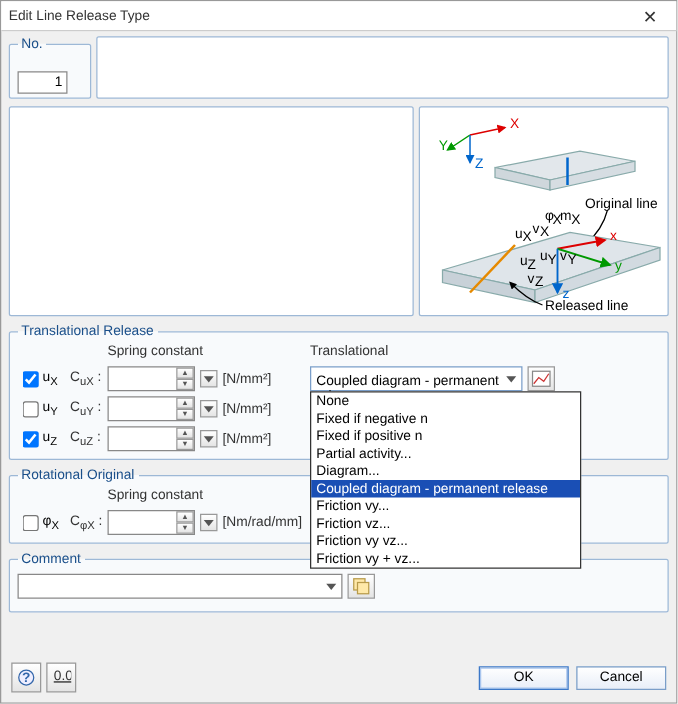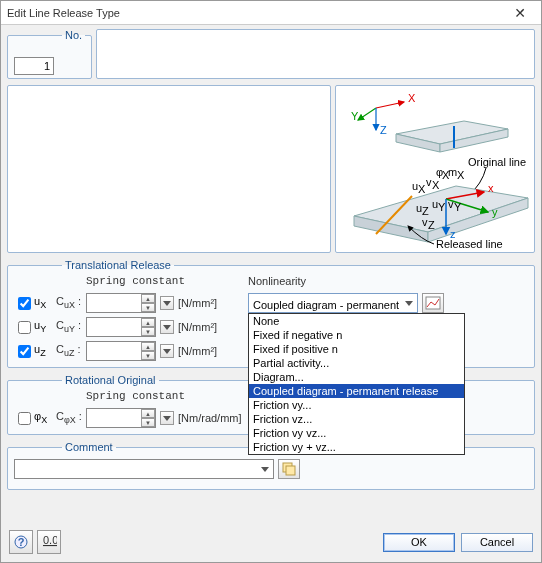--- a/index.html
+++ b/index.html
@@ -5,21 +5,21 @@
   * { box-sizing: border-box; font-family: "Segoe UI", Tahoma, sans-serif; font-size: 11px; }
   body { margin: 0; background: #fff; }
   .window { width: 542px; height: 563px; border: 1px solid #999; background: #f0f0f0; position: relative; }
   .titlebar { height: 24px; background: #fff; border-bottom: 1px solid #ccc; display: flex; align-items: center; padding: 0 6px; }
   .titlebar .title { flex: 1; color: #333; }
   .titlebar .close { width: 30px; height: 20px; display: flex; align-items: center; justify-content: center; color: #333; cursor: pointer; font-size: 14px; }
 
   .body-area { padding: 4px 6px 6px 6px; }
   .top-row { display: flex; gap: 4px; }
   fieldset { border: 1px solid #9db8d6; border-radius: 2px; background: #f8fafc; margin: 0 0 6px 0; padding: 4px 6px 6px 6px; }
-  fieldset > legend { color: #1a4f8a; padding: 0 3px; margin-left: 48px; }
+  fieldset > legend { color: #1a4f8a; padding: 0 3px; }
   .no-box { width: 66px; height: 50px; }
   .no-input { width: 40px; height: 18px; text-align: right; border: 1px solid #888; background: #fff; padding: 1px 3px; margin-top: 12px; }
   .desc-box { flex: 1; height: 50px; border: 1px solid #9db8d6; border-radius: 2px; background: #fff; padding: 4px; }
 
   .mid-row { display: flex; gap: 4px; }
   .blank-panel { flex: 1; height: 168px; border: 1px solid #9db8d6; border-radius: 2px; background: #fff; }
   .diagram-panel { width: 200px; height: 168px; border: 1px solid #9db8d6; border-radius: 2px; background: #fff; }
   .diagram-panel svg { display: block; }
 
   .rel-grid { display: grid; grid-template-columns: 16px 18px 26px 70px 14px 66px 1fr; align-items: center; row-gap: 4px; column-gap: 4px; }
@@ -28,21 +28,21 @@
   .sub { font-size: 9px; vertical-align: sub; }
   .clab { color: #333; }
   .spin-wrap { position: relative; width: 70px; height: 20px; }
   .spin-input { width: 100%; height: 100%; border: 1px solid #888; background: #fff; padding: 1px 16px 1px 3px; }
   .spin-btns { position: absolute; right: 1px; top: 1px; width: 14px; height: 18px; display: flex; flex-direction: column; }
   .spin-btns button { flex:1; border: 1px solid #999; background: linear-gradient(#fff,#e4e4e4); padding: 0; font-size: 6px; line-height: 6px; color: #555; cursor: pointer; }
   .unit { color: #333; white-space: nowrap; }
   .gear { width: 14px; height: 14px; display: inline-flex; align-items: center; justify-content: center; background: linear-gradient(#fff,#e4e4e4); border: 1px solid #999; cursor: pointer; }
   .gear svg { width: 10px; height: 10px; }
 
-  .head-spring { grid-column: 4 / span 3; color: #333; padding-bottom: 2px; font-family: Liberation Mono, monospace; }
+  .head-spring { grid-column: 4 / span 3; color: #333; padding-bottom: 2px; }
   .head-nl { color: #333; padding-bottom: 2px; }
 
   .nl-wrap { display: flex; align-items: center; gap: 4px; position: relative; }
   .nl-select { width: 170px; height: 20px; border: 1px solid #7a9ec9; background: #fff; display: flex; align-items: center; padding: 16px 16px 0 4px; position: relative; cursor: pointer; }
   .nl-select::after { content: ""; position: absolute; right: 4px; top: 7px; border-left: 4px solid transparent; border-right: 4px solid transparent; border-top: 5px solid #555; }
   .nl-icon { width: 22px; height: 20px; border: 1px solid #999; background: linear-gradient(#fff,#e4e4e4); display: flex; align-items: center; justify-content: center; cursor: pointer; }
   .nl-icon svg { width: 16px; height: 14px; }
   .nl-dropdown { position: absolute; top: 20px; left: 0; width: 217px; background: #fff; border: 1px solid #333; z-index: 50; }
   .nl-dropdown .opt { padding: 1px 4px; cursor: pointer; white-space: nowrap; }
   .nl-dropdown .opt.sel { background: #1A4FB5; color: #fff; }
@@ -146,21 +146,21 @@
       </div>
     </div>
 
     <fieldset>
       <legend>Translational Release</legend>
       <div class="rel-grid">
         <div></div>
           <div></div>
           <div></div>
         <div class="head-spring">Spring constant</div>
-        <div class="head-nl">Nonlinearity</div>
+        <div class="head-nl">Translational</div>
 
         <input type="checkbox" class="chk" checked="" style="">
         <span class="dof"><span>u</span><span class="sub">X</span></span>
         <span class="clab"><span>C</span><span class="sub">uX</span> :</span>
         <div class="spin-wrap">
           <input class="spin-input" value="" style="">
           <div class="spin-btns">
               <button>▲</button>
               <button>▼</button>
             </div>

